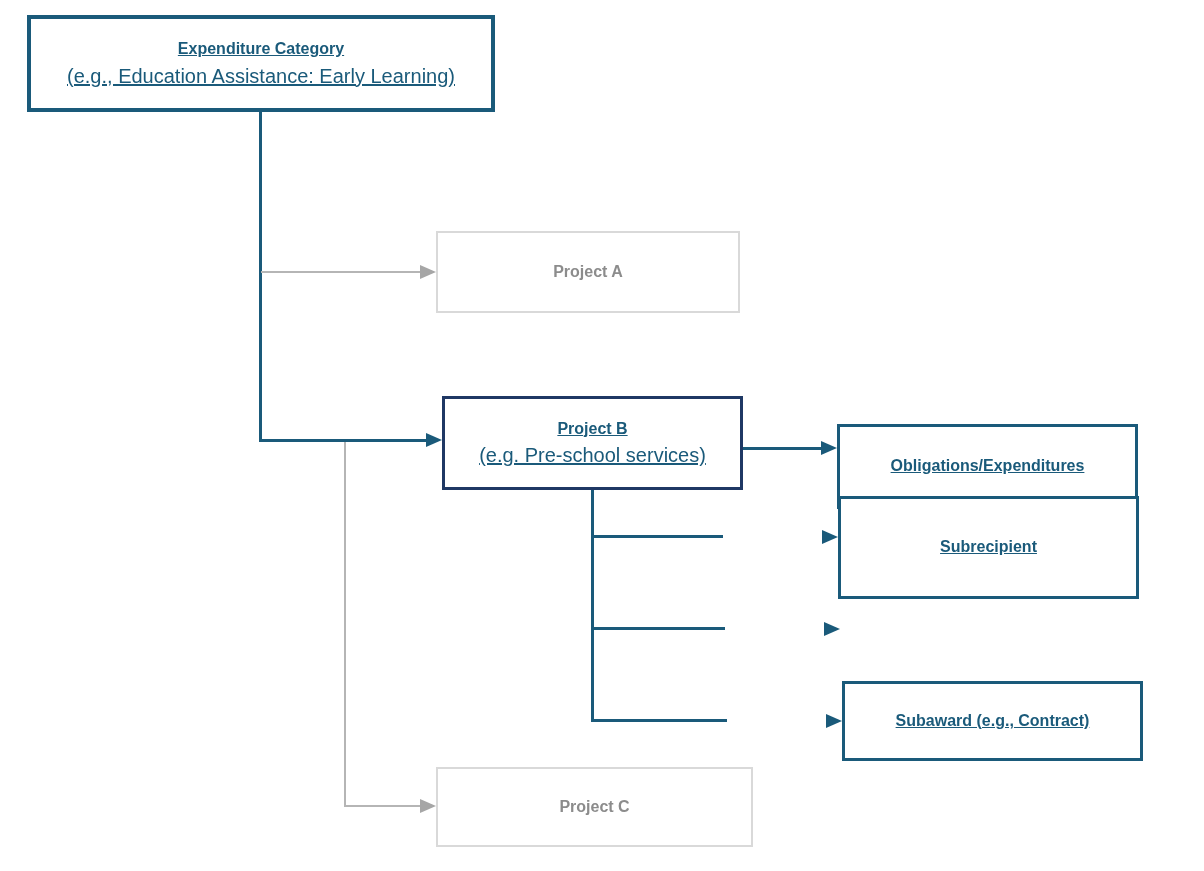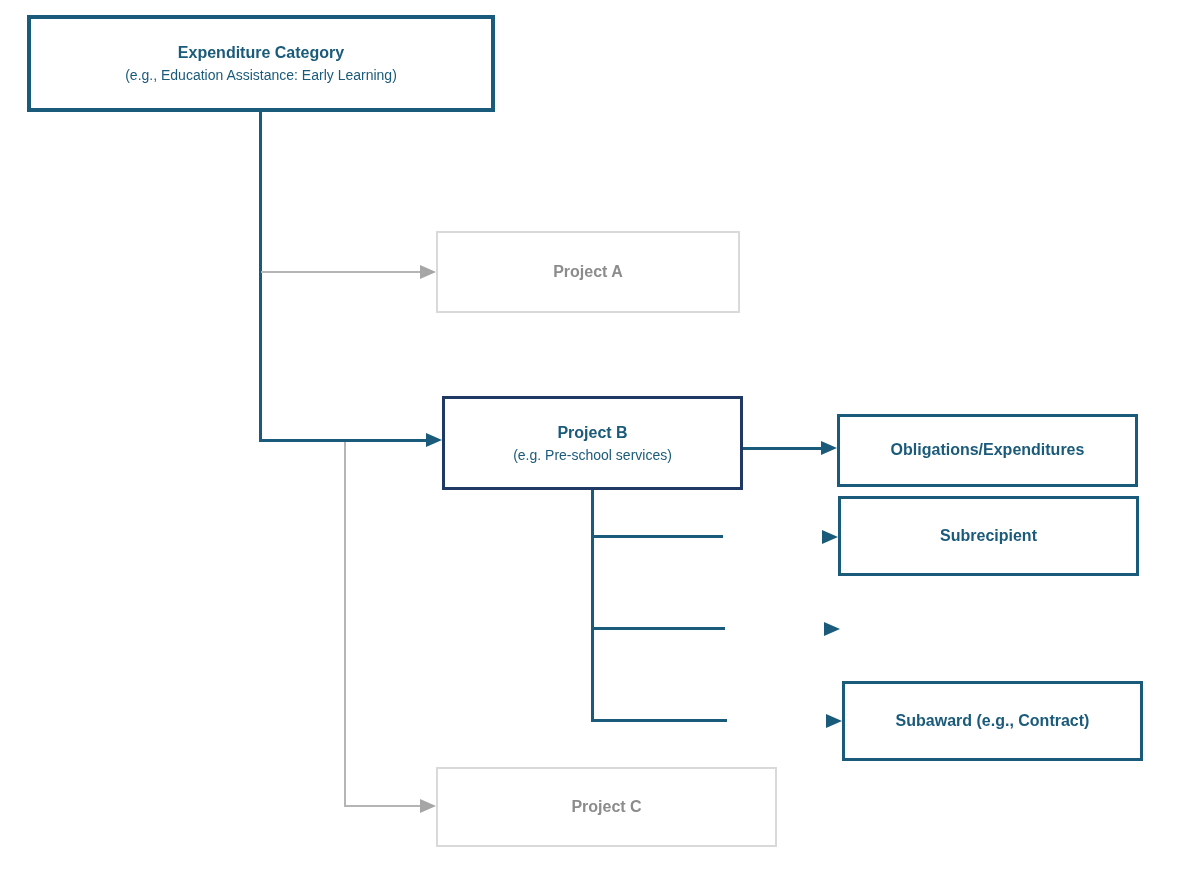--- a/index.html
+++ b/index.html
@@ -31,36 +31,36 @@
     text-align:center;
   }
   .box .title{
     font-weight:bold;
     font-size:16px;
     line-height:1.55;
     white-space:nowrap;
   }
   .box .subtitle{
     font-weight:normal;
-    font-size:14px;
+    font-size:20px;
     line-height:1.4;
     white-space:nowrap;
   }
-  .teal-text{color:var(--teal);}
+  .teal-text{color:var(--teal);text-decoration:underline;}
   .gray-text{color:var(--gray-text);}
 
   
   .n-expenditure{left:27px;top:15px;width:468px;height:97px;border:4px solid var(--teal);}
   .n-project-a{left:436px;top:231px;width:304px;height:82px;border:2px solid var(--gray-border);}
   .n-project-b{left:442px;top:396px;width:301px;height:94px;border:3px solid var(--navy);}
-  .n-obligations{left:837px;top:414px;width:301px;height:73px;border:3px solid var(--teal);}
-  .n-subrecipient{left:838px;top:496px;width:301px;height:80px;border:3px solid var(--teal);}
+  .n-obligations{left:837px;top:424px;width:301px;height:85px;border:3px solid var(--teal);}
+  .n-subrecipient{left:838px;top:496px;width:301px;height:103px;border:3px solid var(--teal);}
   .n-subaward-grant{left:840px;top:588px;width:301px;height:81px;border:3px solid var(--teal);}
   .n-subaward-contract{left:842px;top:681px;width:301px;height:80px;border:3px solid var(--teal);text-align:center;}
-  .n-project-c{left:436px;top:767px;width:341px;height:80px;border:2px solid var(--gray-border);}
+  .n-project-c{left:436px;top:767px;width:317px;height:80px;border:2px solid var(--gray-border);}
 
   
   .line{position:absolute;}
   .line.teal{background:var(--teal);}
   .line.gray{background:var(--gray-line);}
   .arrow{
     position:absolute;width:0;height:0;
     border-top:7px solid transparent;
     border-bottom:7px solid transparent;
     border-left:16px solid var(--teal);

